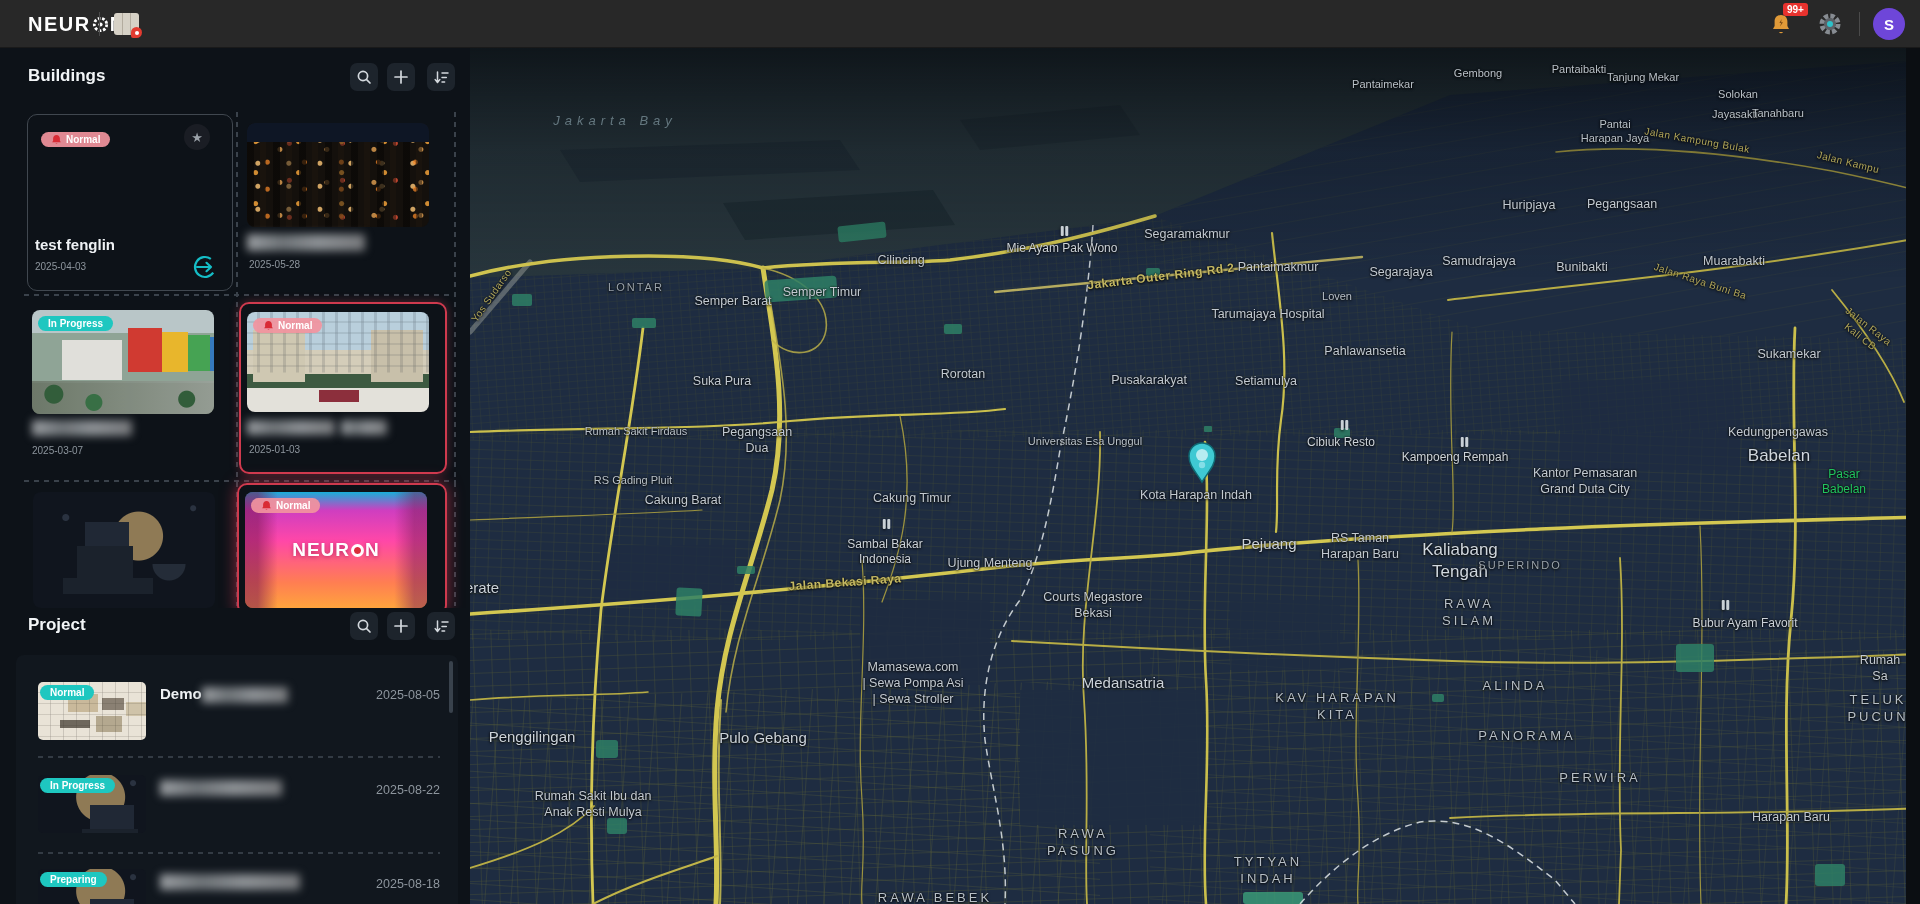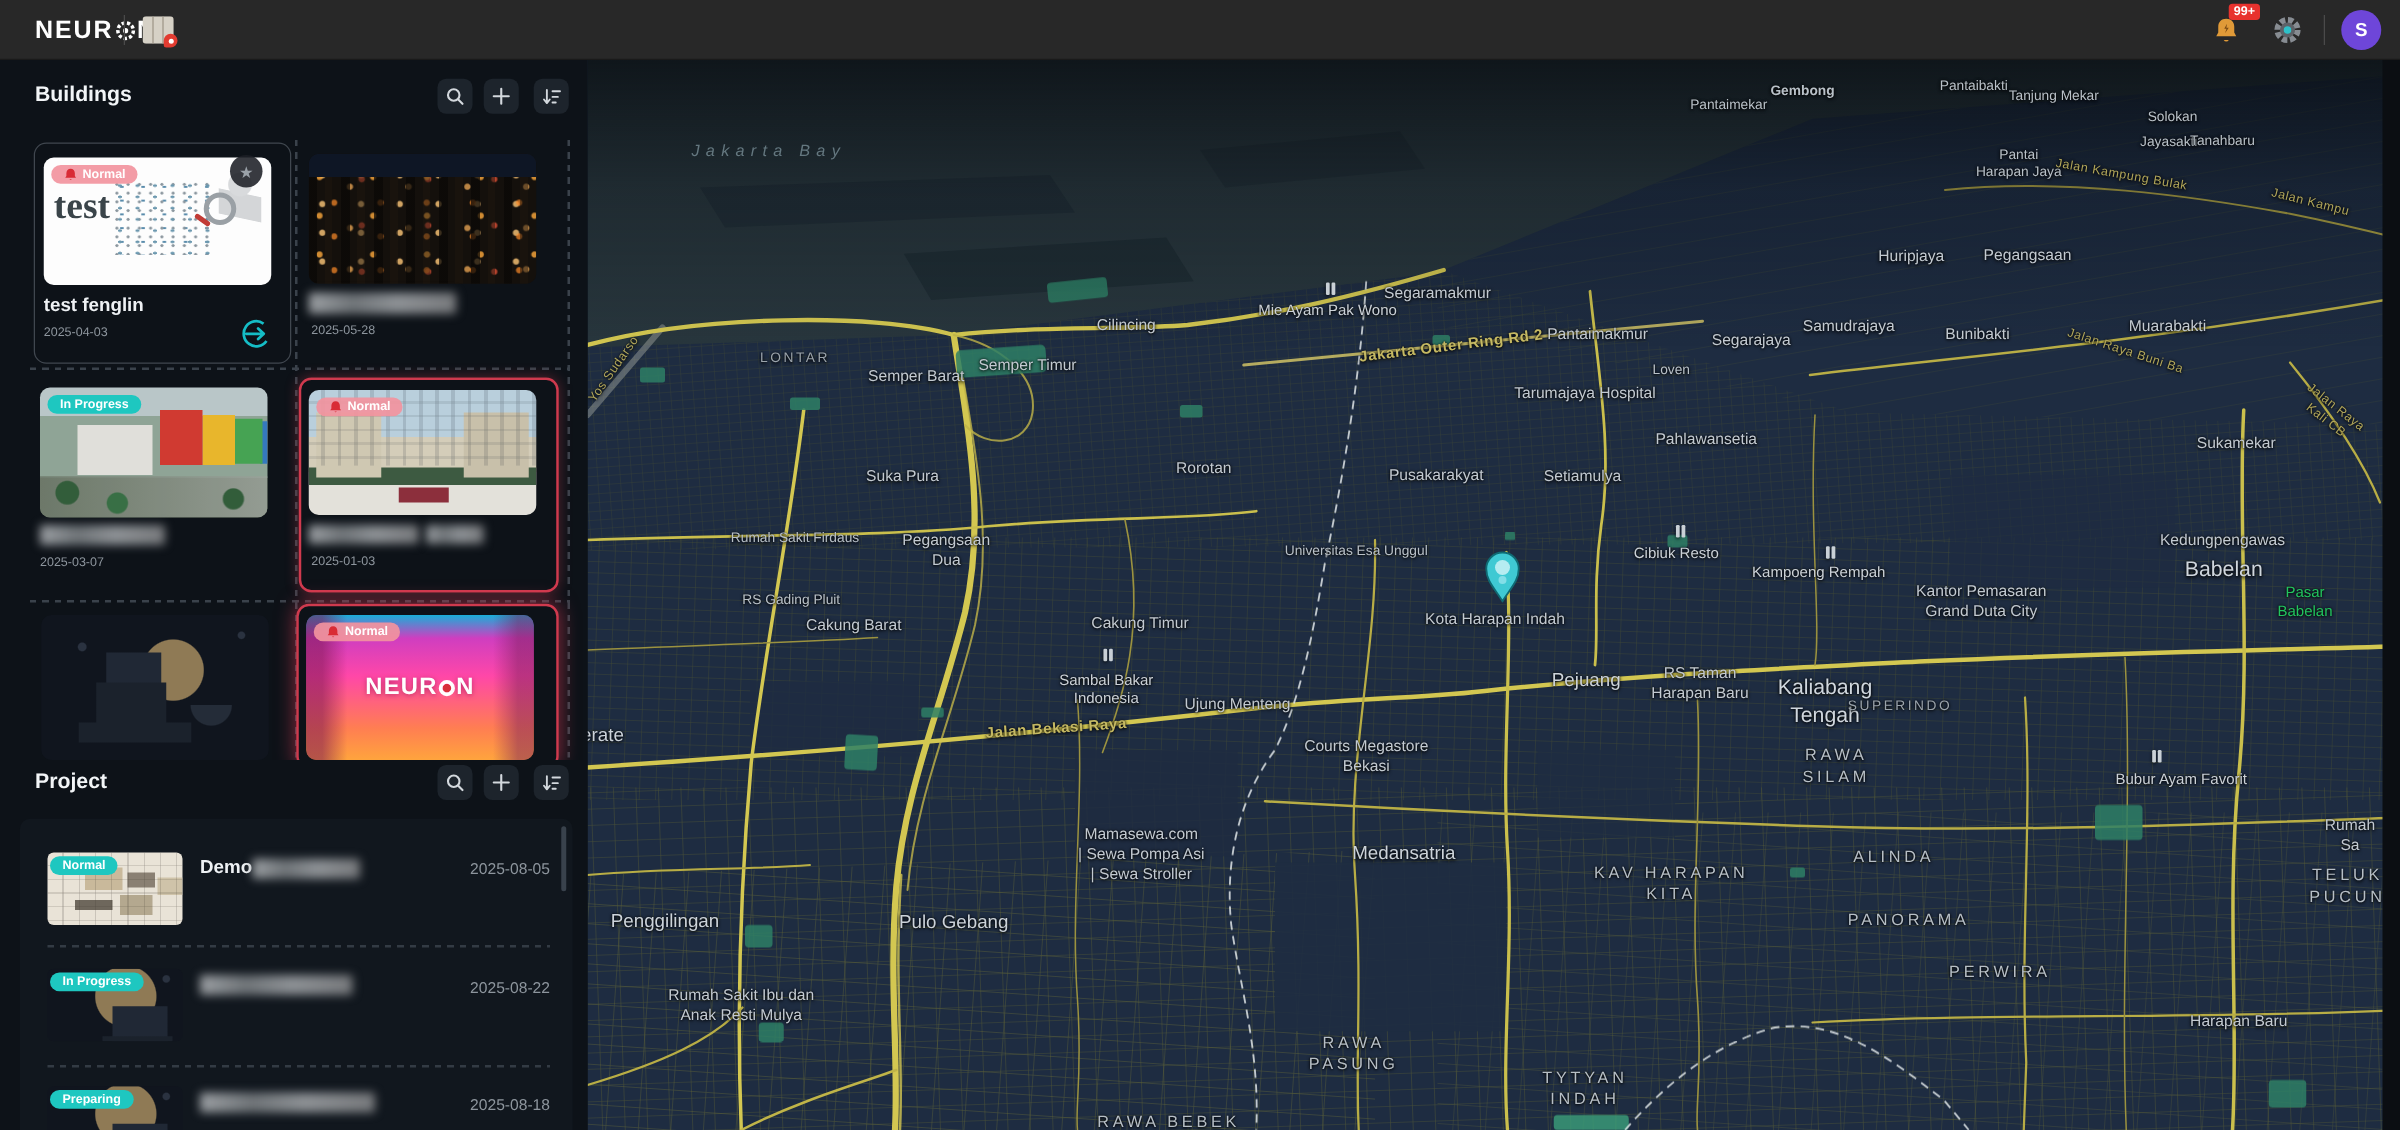--- a/index.html
+++ b/index.html
@@ -201,26 +201,20 @@
       </svg>
   </div>
 
   <div id="bgrid">
     <div class="vdash" style="left:236px;top:64px;height:494px;"></div>
     <div class="vdash" style="left:454px;top:64px;height:494px;"></div>
     <div class="hdash-g" style="left:24px;top:246px;width:432px;"></div>
     <div class="hdash-g" style="left:24px;top:432px;width:432px;"></div>
 
     <div class="bcard-outline" style="left:27px;top:66px;width:206px;height:177px;"></div>
-    <div class="bthumb th-wordcloud" style="left:35px;top:78px;height:102px;">
-      <span class="w">test</span>
-      <span class="specks"></span>
-      <span class="figure"></span>
-      <span class="mag"></span>
-    </div>
     <div class="badge badge-pink" style="left:41px;top:84px;">
       <svg width="11" height="11" viewBox="0 0 12 12">
           <path d="M6,1 C3.8,1 2.3,2.7 2.3,5 V7.4 L1.3,9 h9.4 L9.7,7.4 V5 C9.7,2.7 8.2,1 6,1 Z M5,10 a1.1,1.1 0 0 0 2,0 Z" fill="#d92b35"></path>
         </svg>
       <span>Normal</span>
     </div>
     <div class="star-badge" style="left:184px;top:76px;">
         <span>★</span>
       </div>
     <div class="bcard-title" style="left:35px;top:188px;">test fenglin</div>
@@ -420,32 +414,32 @@
   </svg>
 
   <div id="map-labels">
       <div class="ml bay" style="left: 145px; top: 73px;">Jakarta Bay</div>
       <div class="ml road" style="left: 22px; top: 248px; transform: translate(-50%, -50%) rotate(-55deg);">Yos Sudarso</div>
       <div class="ml district-sm" style="left: 166px; top: 239px;">LONTAR</div>
       <div class="ml place" style="left: 263px; top: 253px;">Semper Barat</div>
       <div class="ml place" style="left: 352px; top: 244px;">Semper Timur</div>
       <div class="ml place" style="left: 431px; top: 212px;">Cilincing</div>
       <div class="ml poi" style="left: 592px; top: 201px;">Mie Ayam Pak Wono</div>
-      <div class="ml place" style="left: 680px; top: 186px;">Segaramakmur</div>
+      <div class="ml place" style="left: 717px; top: 186px;">Segaramakmur</div>
       <div class="ml road-lg" style="left: 691px; top: 229px; transform: translate(-50%, -50%) rotate(-7deg);">Jakarta Outer Ring Rd 2</div>
       <div class="ml place" style="left: 808px; top: 219px;">Pantaimakmur</div>
       <div class="ml place" style="left: 931px; top: 224px;">Segarajaya</div>
       <div class="ml place-sm" style="left: 867px; top: 248px;">Loven</div>
       <div class="ml place" style="left: 798px; top: 266px;">Tarumajaya Hospital</div>
       <div class="ml place" style="left: 895px; top: 303px;">Pahlawansetia</div>
       <div class="ml place" style="left: 493px; top: 326px;">Rorotan</div>
       <div class="ml place" style="left: 679px; top: 332px;">Pusakarakyat</div>
       <div class="ml place" style="left: 796px; top: 333px;">Setiamulya</div>
       <div class="ml place-sm" style="left: 913px; top: 36px;">Pantaimekar</div>
-      <div class="ml place-sm" style="left: 972px; top: 25px; font-weight: bold;">Gembong</div>
+      <div class="ml place-sm" style="left: 1008px; top: 25px;">Gembong</div>
       <div class="ml place-sm" style="left: 1109px; top: 21px;">Pantaibakti</div>
       <div class="ml place-sm" style="left: 1173px; top: 29px;">Tanjung Mekar</div>
       <div class="ml place-sm" style="left: 1268px; top: 46px;">Solokan</div>
       <div class="ml place-sm" style="left: 1265px; top: 66px;">Jayasakti</div>
       <div class="ml place-sm" style="left: 1308px; top: 65px;">Tanahbaru</div>
       <div class="ml place-sm" style="left: 1145px; top: 83px;">Pantai
 Harapan Jaya</div>
       <div class="ml road" style="left: 1227px; top: 93px; transform: translate(-50%, -50%) rotate(10deg);">Jalan Kampung Bulak</div>
       <div class="ml road" style="left: 1378px; top: 115px; transform: translate(-50%, -50%) rotate(14deg);">Jalan Kampu</div>
       <div class="ml place" style="left: 1059px; top: 157px;">Huripjaya</div>

